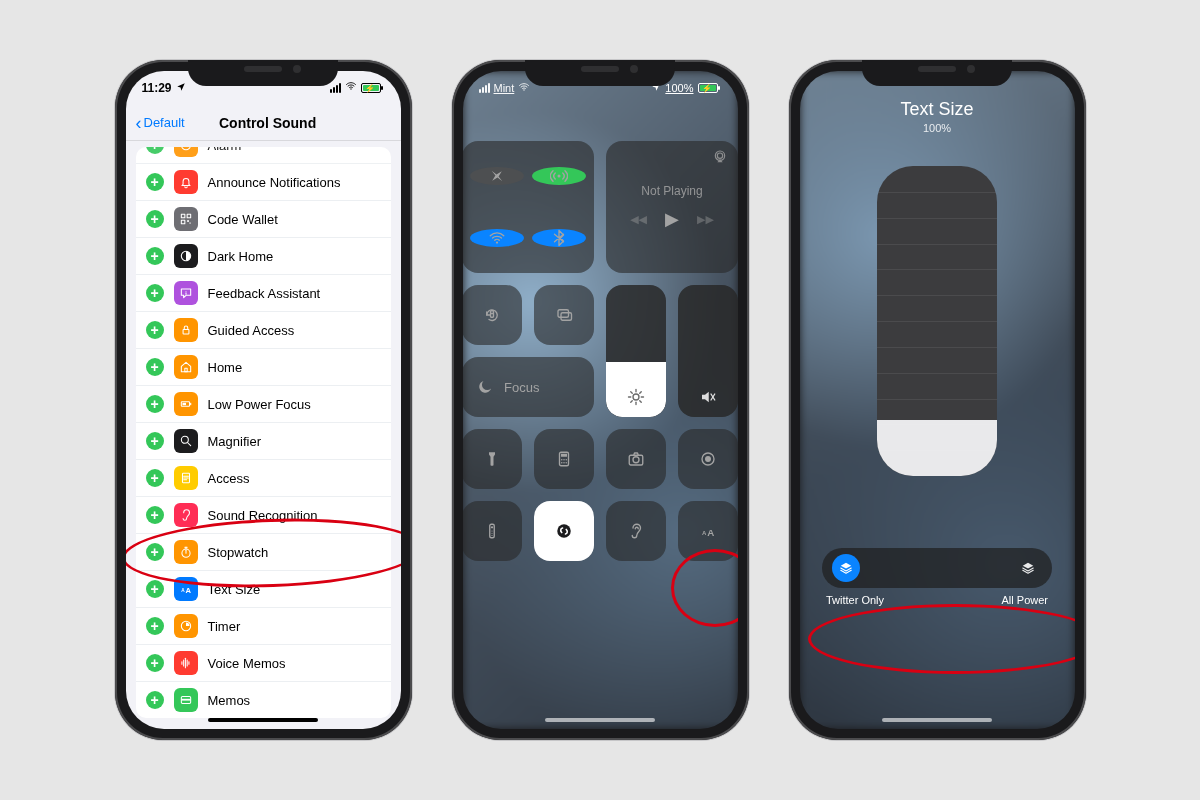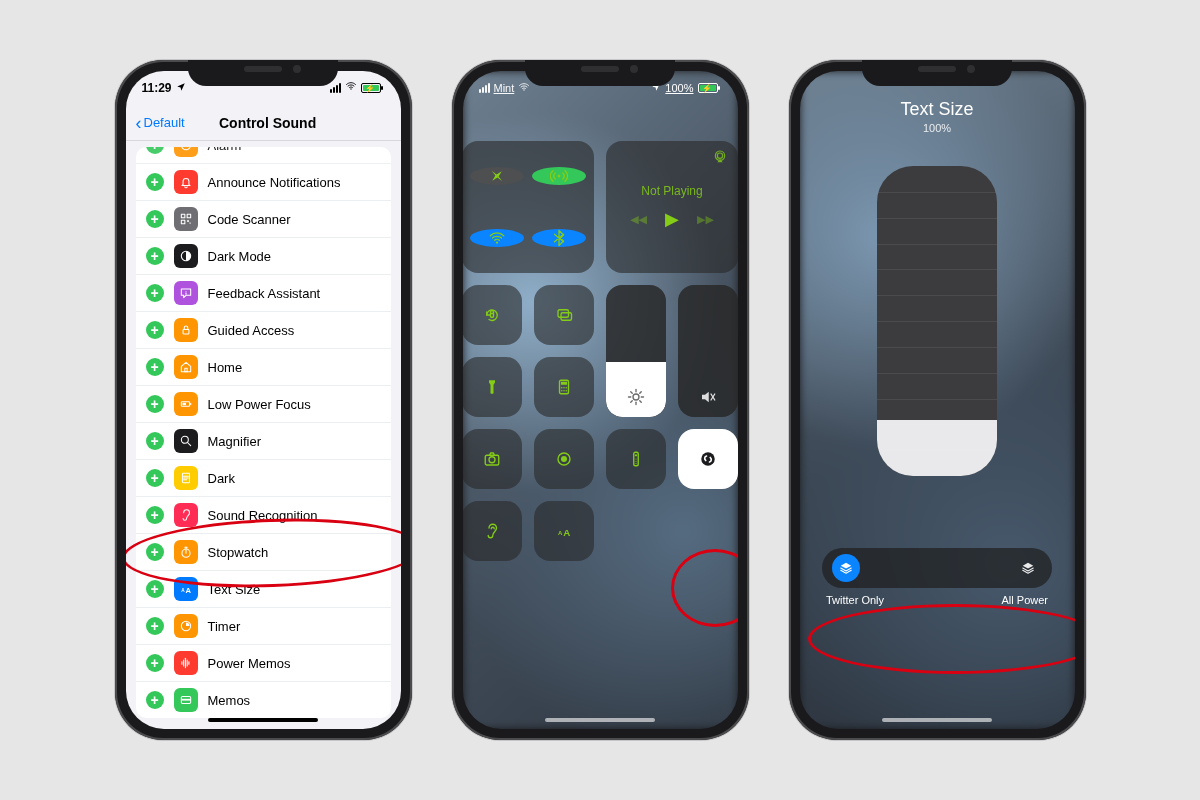--- a/index.html
+++ b/index.html
@@ -158,21 +158,21 @@
     grid-auto-rows: 60px;
     gap: 12px;
     justify-content:center;
   }
   .tile {
     background: rgba(40,40,40,0.6);
     border-radius: 16px;
     display:flex;
     align-items:center;
     justify-content:center;
-    color:#84cc16;
+    color:#a3a3a3;
   }
   .tile.sq { width:60px; height:60px; }
   .conn {
     grid-column: span 2;
     grid-row: span 2;
     display:grid;
     grid-template-columns: 1fr 1fr;
     grid-template-rows: 1fr 1fr;
     padding:8px;
     gap:8px;
@@ -344,31 +344,31 @@
           <div class="addbtn">+</div>
           <div class="appicon" style="background:#6e6e73">
             <svg class="i" viewBox="0 0 24 24" style="width:14px;height:14px">
               <rect x="4" y="4" width="6" height="6"></rect>
               <rect x="14" y="4" width="6" height="6"></rect>
               <rect x="4" y="14" width="6" height="6"></rect>
               <rect x="14" y="14" width="3" height="3" class="solid"></rect>
               <rect x="18" y="18" width="2" height="2" class="solid"></rect>
             </svg>
           </div>
-          <span>Code Scanner</span>
+          <span>Code Wallet</span>
         </div>
         <div class="row">
           <div class="addbtn">+</div>
           <div class="appicon" style="background:#1c1c1e">
             <svg class="i" viewBox="0 0 24 24" style="width:14px;height:14px">
               <circle cx="12" cy="12" r="8"></circle>
               <path class="solid" d="M12 4 A8 8 0 0 1 12 20 Z"></path>
             </svg>
           </div>
-          <span>Dark Mode</span>
+          <span>Dark Home</span>
         </div>
         <div class="row">
           <div class="addbtn">+</div>
           <div class="appicon" style="background:#af52de">
             <svg class="i" viewBox="0 0 24 24" style="width:14px;height:14px">
               <path d="M4 5 H20 V16 H12 L8 20 V16 H4 Z"></path>
               <circle cx="12" cy="10" r="1" class="solid"></circle>
               <line x1="12" y1="12" x2="12" y2="14"></line>
             </svg>
           </div>
@@ -418,21 +418,21 @@
         <div class="row">
           <div class="addbtn">+</div>
           <div class="appicon" style="background:#ffcc00">
             <svg class="i" viewBox="0 0 24 24" style="width:14px;height:14px">
               <rect x="6" y="4" width="12" height="16" rx="1"></rect>
               <line x1="8" y1="9" x2="16" y2="9"></line>
               <line x1="8" y1="12" x2="16" y2="12"></line>
               <line x1="8" y1="15" x2="13" y2="15"></line>
             </svg>
           </div>
-          <span>Dark</span>
+          <span>Access</span>
         </div>
         <div class="row">
           <div class="addbtn">+</div>
           <div class="appicon" style="background:#ff2d55">
             <svg class="i" viewBox="0 0 24 24" style="width:14px;height:14px">
               <path d="M8 8 A5 5 0 0 1 18 8 C18 13 13 13 13 18 A3 3 0 0 1 7 18"></path>
             </svg>
           </div>
           <span>Sound Recognition</span>
         </div>
@@ -472,21 +472,21 @@
           <div class="addbtn">+</div>
           <div class="appicon" style="background:#ff3b30">
             <svg class="i" viewBox="0 0 24 24" style="width:14px;height:14px">
               <line x1="5" y1="10" x2="5" y2="14"></line>
               <line x1="8" y1="7" x2="8" y2="17"></line>
               <line x1="11" y1="4" x2="11" y2="20"></line>
               <line x1="14" y1="7" x2="14" y2="17"></line>
               <line x1="17" y1="10" x2="17" y2="14"></line>
             </svg>
           </div>
-          <span>Power Memos</span>
+          <span>Voice Memos</span>
         </div>
         <div class="row">
           <div class="addbtn">+</div>
           <div class="appicon" style="background:#34c759">
             <svg class="i" viewBox="0 0 24 24" style="width:14px;height:14px">
               <rect x="4" y="6" width="16" height="12" rx="2"></rect>
               <rect x="4" y="10" width="16" height="3" class="solid"></rect>
             </svg>
           </div>
           <span>Memos</span>
@@ -623,20 +623,26 @@
           <div class="fill" id="vol-fill" style="height: 0%;"></div>
           <span class="glyph" style="color:#ddd">
             <svg class="i" viewBox="0 0 24 24">
                 <path class="solid" d="M4 9 H8 L13 5 V19 L8 15 H4 Z"></path>
                 <line x1="16" y1="8" x2="21" y2="16"></line>
                 <line x1="21" y1="8" x2="16" y2="16"></line>
               </svg>
           </span>
         </div>
 
+        <div class="tile focus">
+          <svg class="i" viewBox="0 0 24 24">
+              <path class="solid" d="M20 14 A8 8 0 1 1 10 4 A6 6 0 0 0 20 14 Z"></path>
+            </svg>
+          <span>Focus</span>
+        </div>
 
         <div class="tile sq">
           <svg class="i" viewBox="0 0 24 24">
               <path class="solid" d="M8 3 H16 V6 L14 9 V20 A1 1 0 0 1 13 21 H11 A1 1 0 0 1 10 20 V9 L8 6 Z"></path>
             </svg>
         </div>
         <div class="tile sq">
           <svg class="i" viewBox="0 0 24 24">
               <rect x="6" y="3" width="12" height="18" rx="2"></rect>
               <rect x="8" y="5" width="8" height="4" class="solid"></rect>

